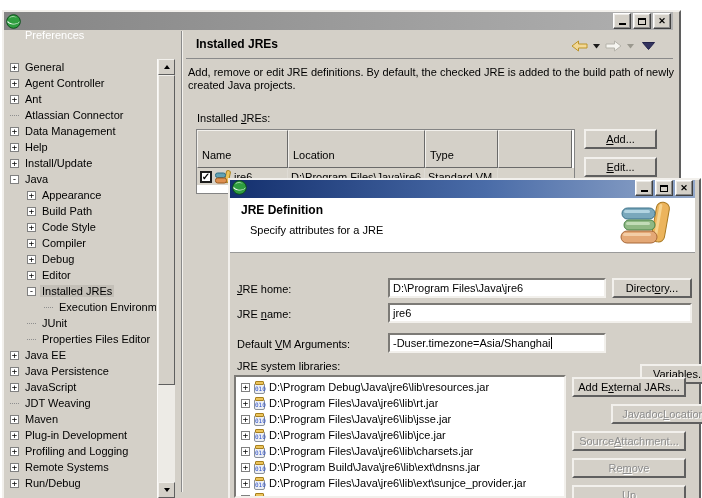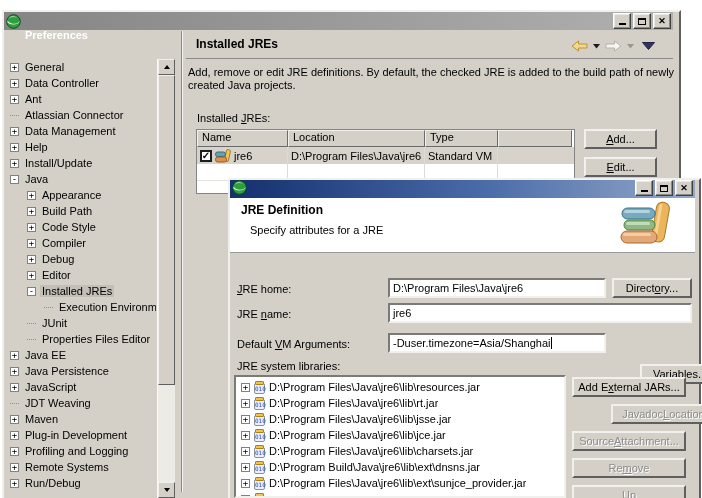--- a/index.html
+++ b/index.html
@@ -19,21 +19,21 @@
             display:flex; align-items:center; justify-content:center; }
   .glyph-min { width:7px; height:2px; background:#000; margin-top:6px; }
   .glyph-max { width:8px; height:7px; border:1px solid #000; border-top-width:2px; box-sizing:border-box; }
   .glyph-close::before { content:"✕"; font-size:9px; font-weight:bold; line-height:9px; }
 
   
   #prefs-window { left:2px; top:10px; width:675px; height:492px; }
   #prefs-titlebar { left:4px; top:12px; width:669px; height:18px;
                     background:linear-gradient(to right,#858585,#b0b0b0);
                     display:flex; align-items:center; gap:4px; padding:0 2px; box-sizing:border-box; }
-  .titlebar-text { color:#fff; font-weight:bold; font-size:11px;margin-top:27px; }
+  .titlebar-text { color:#fff; font-weight:normal; font-size:11px;margin-top:27px; }
   .tb-btns { margin-left:auto; display:flex; gap:2px; }
 
   #prefs-filter { left:8px; top:36px; width:166px; height:18px; box-sizing:border-box;
                   border:2px solid; border-color:#7c7a76 #f2f0ec #f2f0ec #7c7a76; background:#fff;
                   font:11px "Liberation Sans",sans-serif; padding:0 3px; }
   #prefs-filter::placeholder { color:#7a7a7a; opacity:1; }
 
   
   #prefs-tree { left:6px; top:59px; width:150px; height:439px; overflow:hidden; }
   .tree-row { height:16px; display:flex; align-items:center; gap:4px; white-space:nowrap; }
@@ -57,21 +57,21 @@
 
   
   #page-title { left:196px; top:37px; font-weight:bold; font-size:12px; }
   #nav-arrows { left:571px; top:40px; display:flex; align-items:center; gap:5px; }
   #header-sep { left:186px; top:58px; width:487px; height:1px; background:#8a8a8a; }
   #page-desc { left:188px; top:66px; width:488px; line-height:13px; }
   #list-label { left:197px; top:112px; }
 
   #jre-table { left:196px; top:129px; width:377px; height:63px; border:1px solid #848484; background:#fff; overflow:hidden; }
   .thead { display:flex; }
-  .th { box-sizing:border-box; height:17px; background:#d4d0c8; padding:0 4px; overflow:hidden; white-space:nowrap;
+  .th { box-sizing:border-box; height:17px; background:#d4d0c8; padding:18px 4px; overflow:hidden; white-space:nowrap;
         border:1px solid; border-color:#f2f0ec #6a6a6a #6a6a6a #f2f0ec; }
   .trow { display:flex; height:17px; background:#d7d3ca; }
   .trow.empty { background:#fff; border-bottom:1px solid #e6e4de; box-sizing:border-box; }
   .td { box-sizing:border-box; padding:1px 3px; border-right:1px solid #dedbd4; overflow:hidden; white-space:nowrap;
         display:flex; align-items:center; gap:3px; }
   .checkbox { width:12px; height:12px; box-sizing:border-box; background:#fff; border:2px solid #1d1d1d;
               display:flex; align-items:center; justify-content:center; flex:none; }
   .checkbox.checked::before { content:"✓"; font-size:10px; font-weight:bold; margin-top:-1px; }
 
   #add-button { left:584px; top:129px; width:73px; height:20px; }
@@ -147,21 +147,21 @@
   </div>
 
 
   <div id="prefs-tree" class="abs">
       <div class="tree-row" style="padding-left: 4px;">
         <span class="expander">+</span>
         <span class="tree-label">General</span>
       </div>
       <div class="tree-row" style="padding-left: 4px;">
         <span class="expander">+</span>
-        <span class="tree-label">Data Controller</span>
+        <span class="tree-label">Agent Controller</span>
       </div>
       <div class="tree-row" style="padding-left: 4px;">
         <span class="expander">+</span>
         <span class="tree-label">Ant</span>
       </div>
       <div class="tree-row" style="padding-left: 4px;">
         <span class="dot-stub"></span>
         <span class="tree-label">Atlassian Connector</span>
       </div>
       <div class="tree-row" style="padding-left: 4px;">
@@ -400,21 +400,21 @@
     <span>-Duser.timezone=Asia/Shanghai</span>
     <span class="caret"></span>
   </div>
   <div id="variables-button" class="btn">Var<u>i</u>ables...</div>
 
   <div id="libs-label" class="abs nowrap">JRE system libraries:</div>
   <div id="libs-list" class="abs">
       <div class="lib-row">
         <span class="expander">+</span>
         <span class="jar-icon"></span>
-        <span class="lib-label">D:\Program Files\Java\jre6\lib\resources.jar</span>
+        <span class="lib-label">D:\Program Debug\Java\jre6\lib\resources.jar</span>
       </div>
       <div class="lib-row">
         <span class="expander">+</span>
         <span class="jar-icon"></span>
         <span class="lib-label">D:\Program Files\Java\jre6\lib\rt.jar</span>
       </div>
       <div class="lib-row">
         <span class="expander">+</span>
         <span class="jar-icon"></span>
         <span class="lib-label">D:\Program Files\Java\jre6\lib\jsse.jar</span>

